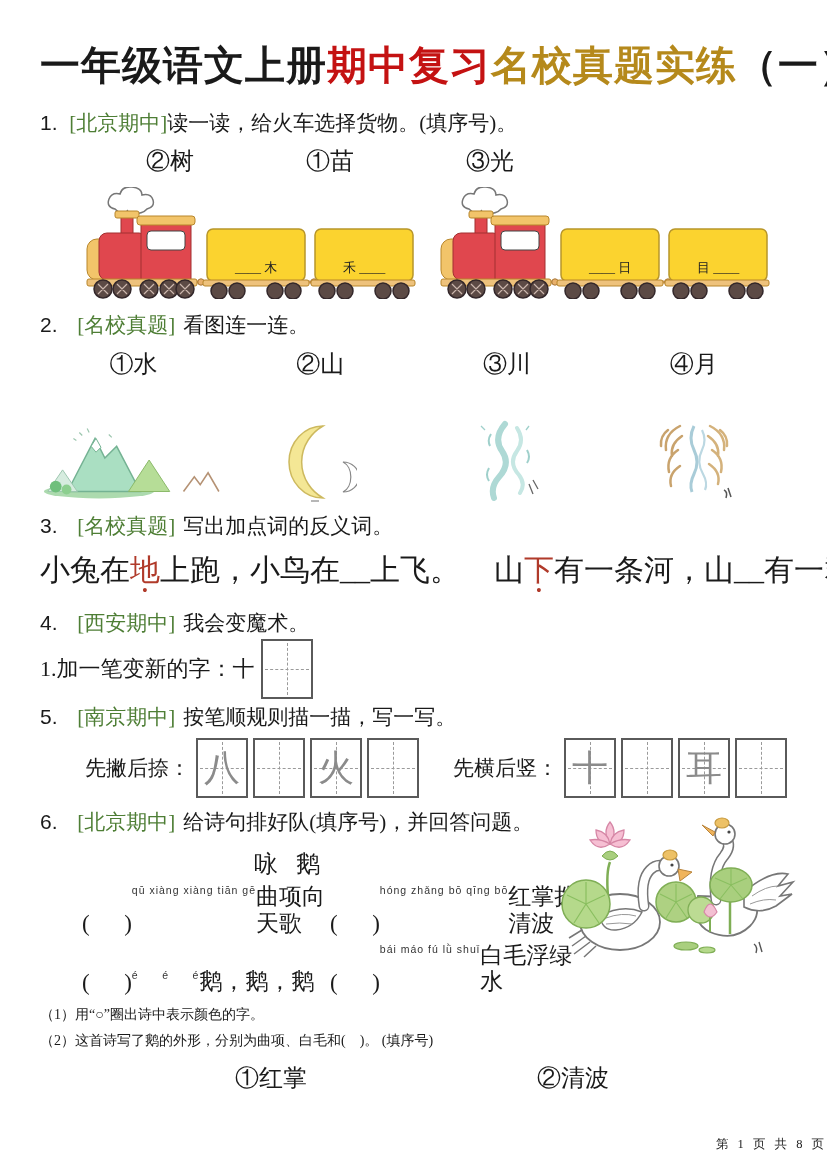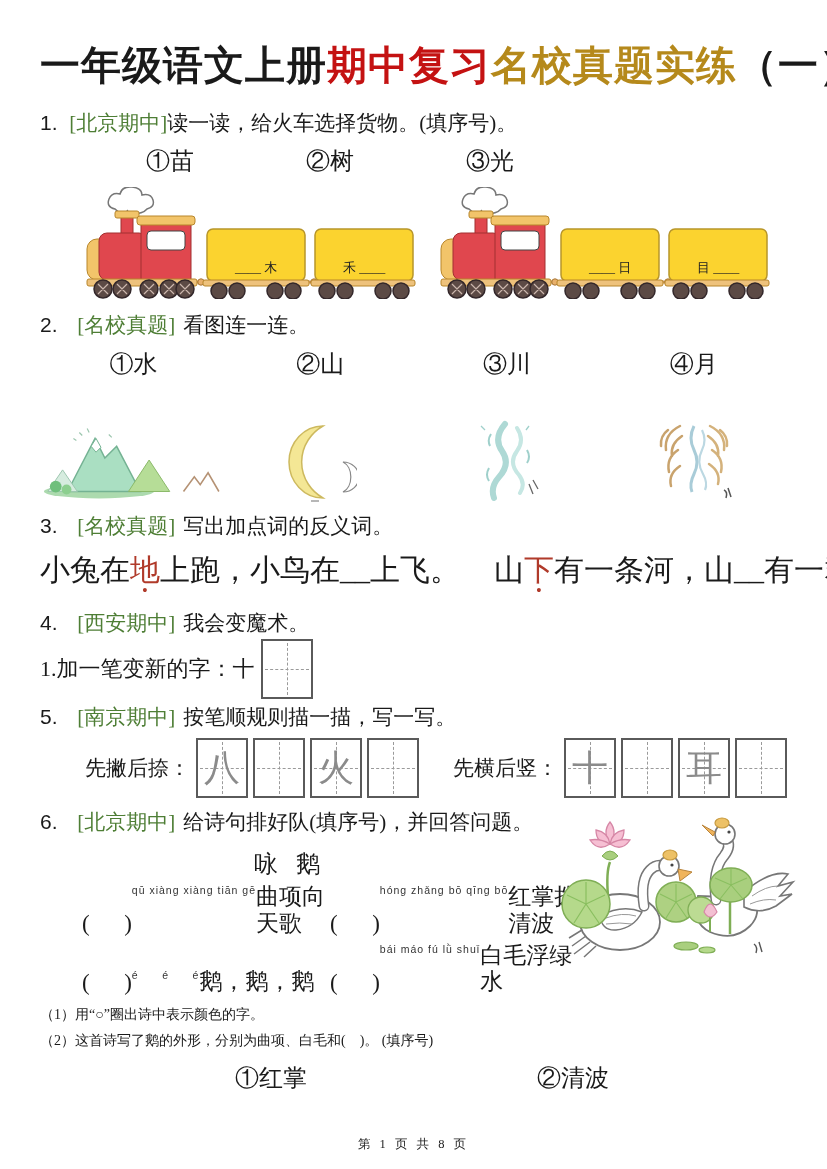--- a/index.html
+++ b/index.html
@@ -55,34 +55,34 @@
   .paren{font-size:23px;white-space:pre;}
   .pchars{display:inline-flex;flex-direction:row;align-items:flex-start;}
   .pinyin{font-size:10.5px;color:#333;letter-spacing:1px;white-space:pre;font-family:"Liberation Sans","DejaVu Sans",sans-serif;}
   .hanzi{font-size:23px;line-height:1.15;}
 
   .q6sub{margin-top:10px;font-size:14px;white-space:pre;}
   .q6opts{margin-top:12px;display:flex;gap:230px;padding-left:195px;font-size:24px;}
 
   .goose-art{position:absolute;top:800px;left:548px;}
 
-  .footer{position:absolute;bottom:16px;left:0;width:100%;text-align:center;font-size:12.5px;letter-spacing:3px;color:#222;}
+  .footer{position:absolute;bottom:16px;left:0;width:100%;text-align:right;font-size:12.5px;letter-spacing:3px;color:#222;}
 </style>
 </head>
 <body>
 
 <div class="page">
 
   <div class="title"><span>一年级语文上册</span><span class="t-red">期中复习</span><span class="t-gold">名校真题实练</span><span>（一）</span></div>
 
   <div class="qhead"><span class="qnum">1.</span> <span class="qtag">[北京期中]</span><span>读一读，给火车选择货物。(填序号)。</span></div>
 
   <div class="optrow q1row">
+    <span class="opt">②树</span>
     <span class="opt">①苗</span>
-    <span class="opt">②树</span>
     <span class="opt">③光</span>
   </div>
 
   <div class="trains">
 
     <svg viewBox="0 0 330 112" width="340" height="112">
       <line x1="106" y1="95" x2="126" y2="95" stroke="#cf9a5a" stroke-width="3"></line>
       <line x1="220" y1="95" x2="238" y2="95" stroke="#cf9a5a" stroke-width="3"></line>
       <circle cx="116" cy="95" r="3.2" fill="#e8b06a" stroke="#a8773a"></circle>
       <circle cx="229" cy="95" r="3.2" fill="#e8b06a" stroke="#a8773a"></circle>

